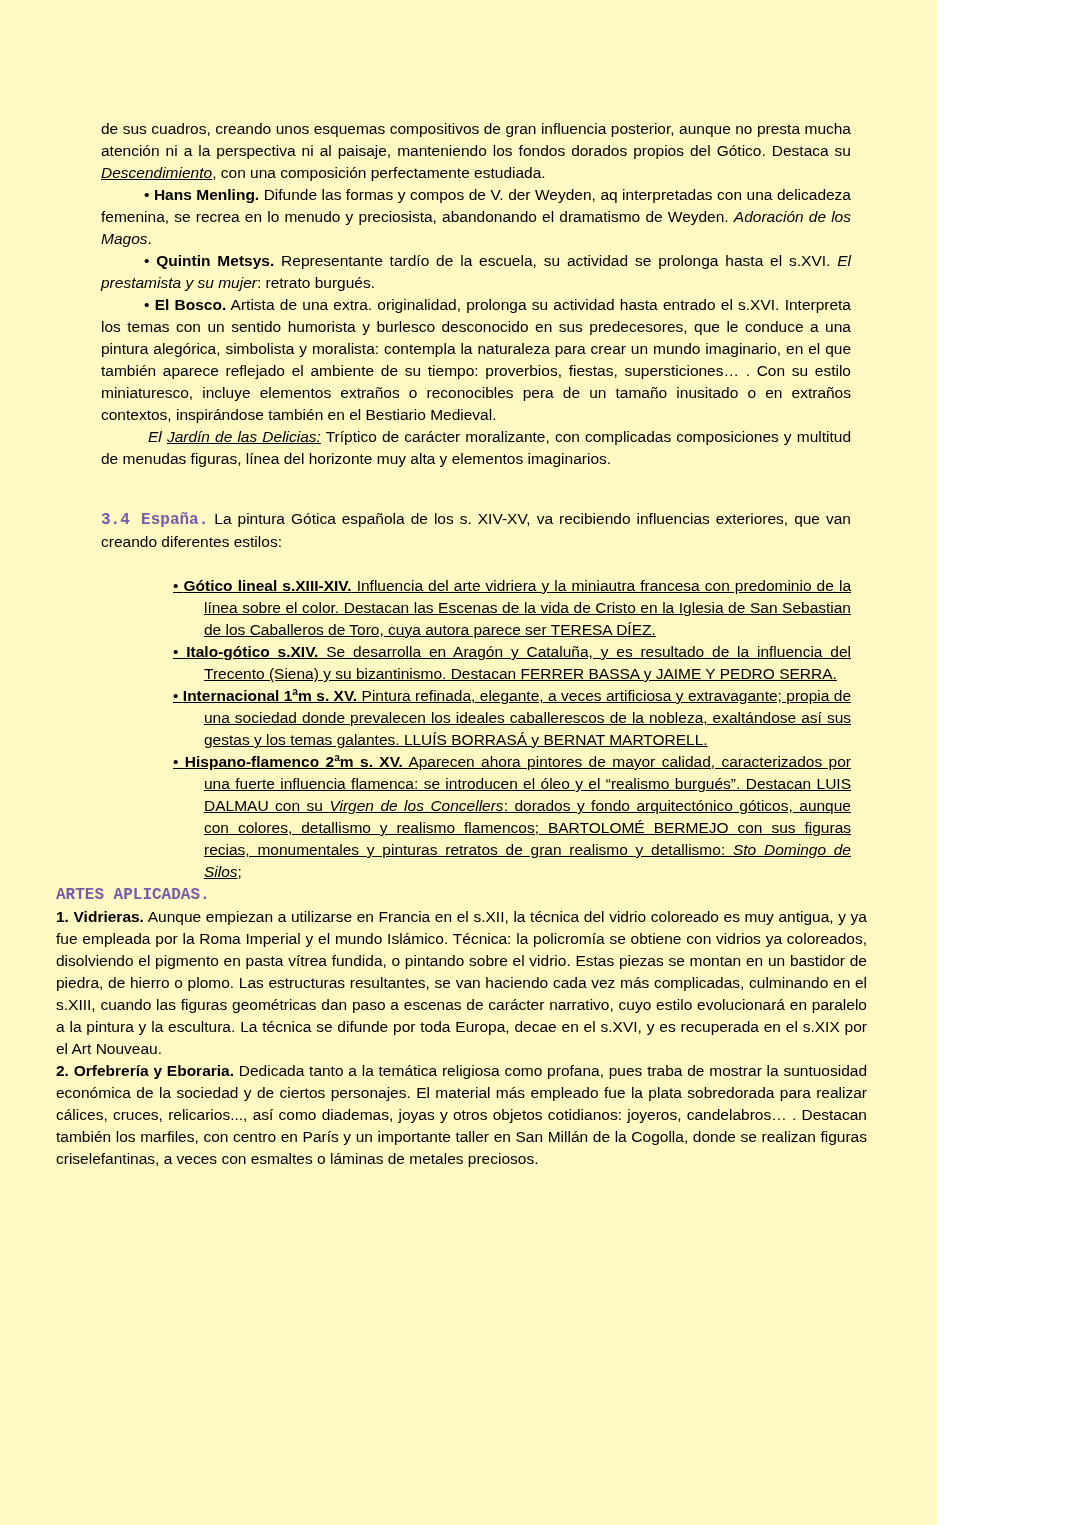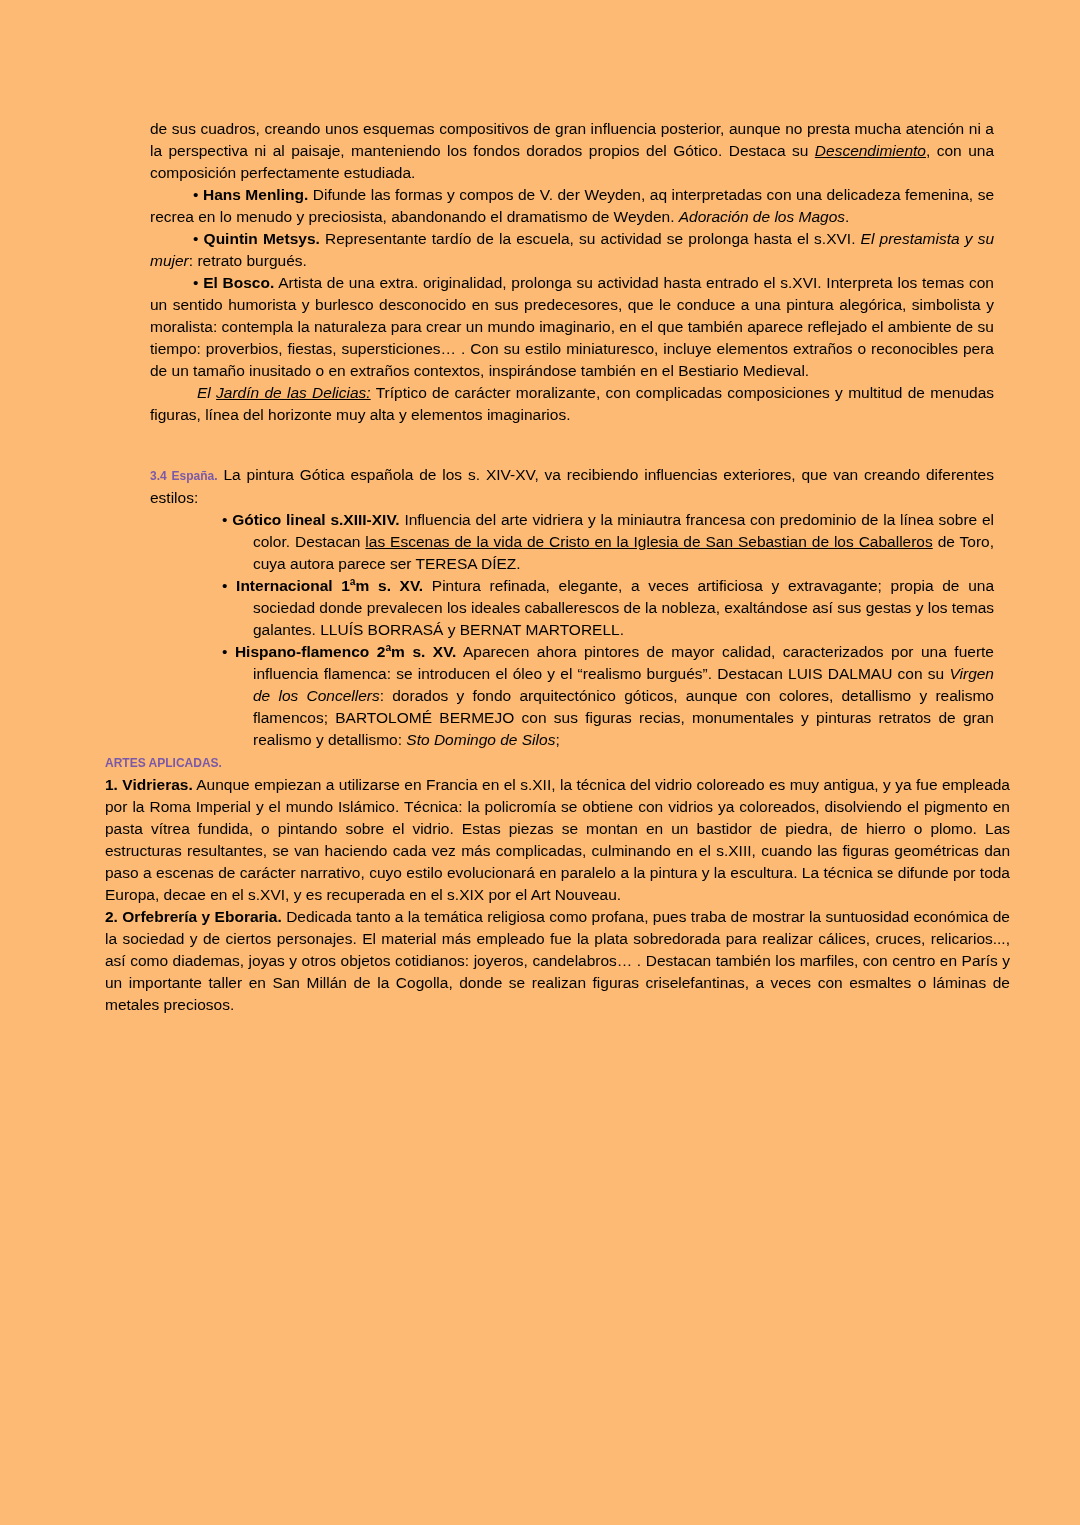--- a/index.html
+++ b/index.html
@@ -1,41 +1,41 @@
 <!DOCTYPE html>
 <html style="--heading-color: #7a5aa8;"><head>
 <meta charset="utf-8">
 <style>
   html, body { margin: 0; padding: 0; background: #ffffff; }
   body { width: 1080px; }
   .page {
     position: relative;
-    width: 1080px;
+    width: 937px;
     min-height: 1525px;
-    background: #fdba74;
+    background: #fef9c3;
     box-sizing: border-box;
-    padding: 118px 70px 40px 105px;
+    padding: 118px 70px 40px 56px;
     font-family: "Liberation Sans", "DejaVu Sans", sans-serif;
     font-size: 15.5px;
     line-height: 22px;
     color: #000000;
   }
   .para { margin: 0; text-align: justify; }
   .upper { margin-left: 45px; margin-right: 16px; }
   .indent  { text-indent: 43px; }
   .indent2 { text-indent: 47px; }
   .spain-head { margin-top: 38px; }
-  .sub-list { margin-left: 103px; }
+  .sub-list { margin-top: 22px; margin-left: 103px; text-decoration: underline; }
   .sub-bullet { text-indent: -31px; }
   .sub-cont { text-indent: 0; }
   .artes { }
   .heading-inline {
-    font-family: Liberation Sans, sans-serif;
+    font-family: Liberation Mono, monospace;
     font-weight: 700;
-    font-size: 12px;
+    font-size: 16px;
     color: var(--heading-color, #7a5aa8);
   }
   
   .r-b { font-weight: 700; }
   .r-i { font-style: italic; }
   .r-u { text-decoration: underline; }
 </style>
 </head>
 <body>
 
@@ -47,20 +47,21 @@
     <p class="para indent"><span>• </span><span class="r-b">Quintin Metsys.</span><span> Representante tardío de la escuela, su actividad se prolonga hasta el s.XVI. </span><span class="r-i">El prestamista y su mujer</span><span>: retrato burgués.</span></p>
     <p class="para indent"><span>• </span><span class="r-b">El Bosco.</span><span> Artista de una extra. originalidad, prolonga su actividad hasta entrado el s.XVI. Interpreta los temas con un sentido humorista y burlesco desconocido en sus predecesores, que le conduce a una pintura alegórica, simbolista y moralista: contempla la naturaleza para crear un mundo imaginario, en el que también aparece reflejado el ambiente de su tiempo: proverbios, fiestas, supersticiones… . Con su estilo miniaturesco, incluye elementos extraños o reconocibles pera de un tamaño inusitado o en extraños contextos, inspirándose también en el Bestiario Medieval.</span></p>
     <p class="para indent2"><span class="r-i">El </span><span class="r-i r-u">Jardín de las Delicias:</span><span> Tríptico de carácter moralizante, con complicadas composiciones y multitud de menudas figuras, línea del horizonte muy alta y elementos imaginarios.</span></p>
   </section>
 
   <section class="upper">
     <p class="para spain-head"><span class="heading-inline">3.4 España.</span><span> La pintura Gótica española de los s. XIV-XV, va recibiendo influencias exteriores, que van creando diferentes estilos:</span></p>
 
     <div class="sub-list">
       <p class="para sub-bullet"><span>• </span><span class="r-b">Gótico lineal s.XIII-XIV.</span><span> Influencia del arte vidriera y la miniautra francesa con predominio de la línea sobre el color. Destacan </span><span class="r-u">las Escenas de la vida de Cristo en la Iglesia de San Sebastian de los Caballeros</span><span> de Toro, cuya autora parece ser TERESA DÍEZ.</span></p>
+      <p class="para sub-bullet"><span>• </span><span class="r-b">Italo-gótico s.XIV.</span><span> Se desarrolla en Aragón y Cataluña, y es resultado de la influencia del Trecento (Siena) y su bizantinismo. Destacan FERRER BASSA y JAIME Y PEDRO SERRA.</span></p>
       <p class="para sub-bullet"><span>• </span><span class="r-b">Internacional 1ªm s. XV.</span><span> Pintura refinada, elegante, a veces artificiosa y extravagante; propia de una sociedad donde prevalecen los ideales caballerescos de la nobleza, exaltándose así sus gestas y los temas galantes. LLUÍS BORRASÁ y BERNAT MARTORELL.</span></p>
       <p class="para sub-bullet"><span>• </span><span class="r-b">Hispano-flamenco 2ªm s. XV.</span><span> Aparecen ahora pintores de mayor calidad, caracterizados por una fuerte influencia flamenca: se introducen el óleo y el “realismo burgués”. Destacan LUIS DALMAU con su </span><span class="r-i">Virgen de los Concellers</span><span>: dorados y fondo arquitectónico góticos, aunque con colores, detallismo y realismo flamencos; BARTOLOMÉ BERMEJO con sus figuras recias, monumentales y pinturas retratos de gran realismo y detallismo: </span><span class="r-i">Sto Domingo de Silos</span><span>;</span></p>
     </div>
   </section>
 
   <section class="artes">
     <p class="para"><span class="heading-inline">ARTES APLICADAS.</span></p>
     <p class="para"><span class="r-b">1. Vidrieras.</span><span> Aunque empiezan a utilizarse en Francia en el s.XII, la técnica del vidrio coloreado es muy antigua, y ya fue empleada por la Roma Imperial y el mundo Islámico. Técnica: la policromía se obtiene con vidrios ya coloreados, disolviendo el pigmento en pasta vítrea fundida, o pintando sobre el vidrio. Estas piezas se montan en un bastidor de piedra, de hierro o plomo. Las estructuras resultantes, se van haciendo cada vez más complicadas, culminando en el s.XIII, cuando las figuras geométricas dan paso a escenas de carácter narrativo, cuyo estilo evolucionará en paralelo a la pintura y la escultura. La técnica se difunde por toda Europa, decae en el s.XVI, y es recuperada en el s.XIX por el Art Nouveau.</span></p>
     <p class="para"><span class="r-b">2. Orfebrería y Eboraria.</span><span> Dedicada tanto a la temática religiosa como profana, pues traba de mostrar la suntuosidad económica de la sociedad y de ciertos personajes. El material más empleado fue la plata sobredorada para realizar cálices, cruces, relicarios..., así como diademas, joyas y otros objetos cotidianos: joyeros, candelabros… . Destacan también los marfiles, con centro en París y un importante taller en San Millán de la Cogolla, donde se realizan figuras criselefantinas, a veces con esmaltes o láminas de metales preciosos.</span></p>
   </section>

